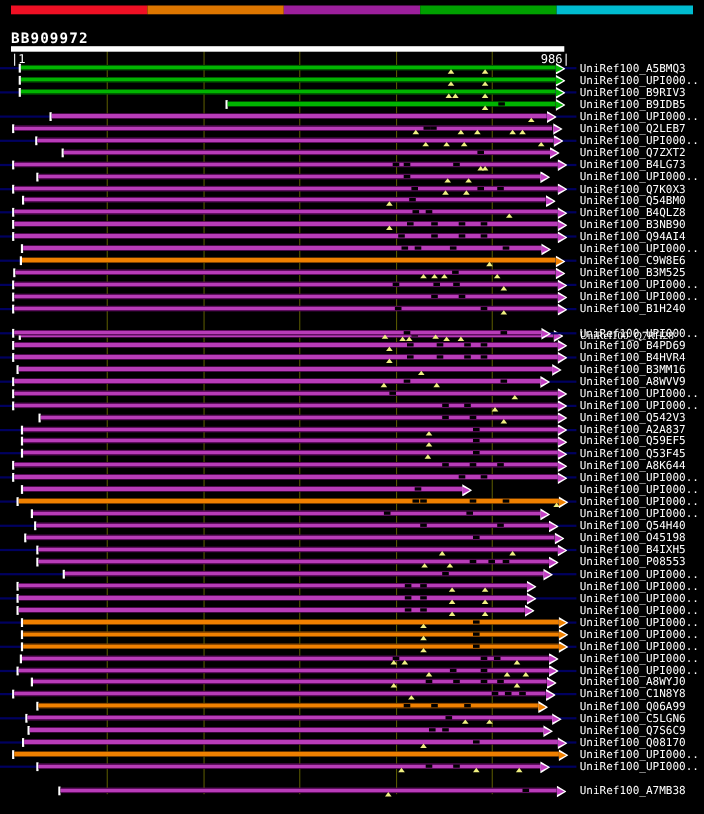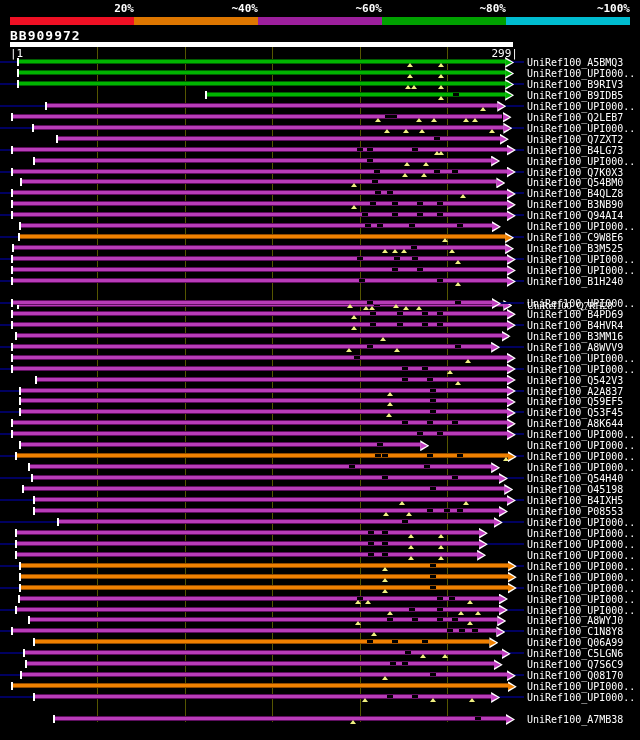--- a/index.html
+++ b/index.html
@@ -46,46 +46,39 @@
   #gap-s-sym{color:#c23fc2;font-weight:bold;}
   #scale-legend{position:absolute;left:432px;top:0;}
   #legend-line{display:inline-block;width:20px;height:3px;background:#00c8dc;
        vertical-align:middle;margin-right:2px;}
 </style>
 </head>
 <body>
 
 <div id="stage">
   <div class="scale-wrap">
-    <div class="scale-labels" id="scale-labels">
-        <div>20%</div>
-        <div>~40%</div>
-        <div>~60%</div>
-        <div>~80%</div>
-        <div>~100%</div>
-      </div>
     <div class="scale-blocks" id="scale-blocks">
         <div style="background: rgb(239, 16, 36);"></div>
         <div style="background: rgb(221, 118, 0);"></div>
         <div style="background: rgb(156, 31, 156);"></div>
         <div style="background: rgb(0, 160, 0);"></div>
         <div style="background: rgb(0, 188, 208);"></div>
       </div>
   </div>
   <div id="accession">BB909972</div>
   <div id="grid">
       <div class="gridline" style="left: 97px;"></div>
       <div class="gridline" style="left: 185px;"></div>
       <div class="gridline" style="left: 272px;"></div>
       <div class="gridline" style="left: 360px;"></div>
       <div class="gridline" style="left: 447px;"></div>
     </div>
   <div id="querybar"></div>
   <div id="ruler-start">|1</div>
-  <div id="ruler-end">299|</div>
+  <div id="ruler-end">986|</div>
   <div id="rows">
       <div class="row" style="top: 57px;">
         <div class="guide"></div>
         <div class="tick" style="left: 16.7478px;"></div>
         <div class="bar green" title="UniRef100_A5BMQ3" style="left: 18.7478px; width: 486.379px;"></div>
         <div class="gap" style="left: 406.776px;"></div>
         <div class="gap" style="left: 438.268px;"></div>
         <div class="arrow-outer" style="left: 505.127px;"></div>
         <div class="arrow-inner green" style="left: 505.127px;"></div>
         <div class="rlabel">UniRef100_A5BMQ3</div>

